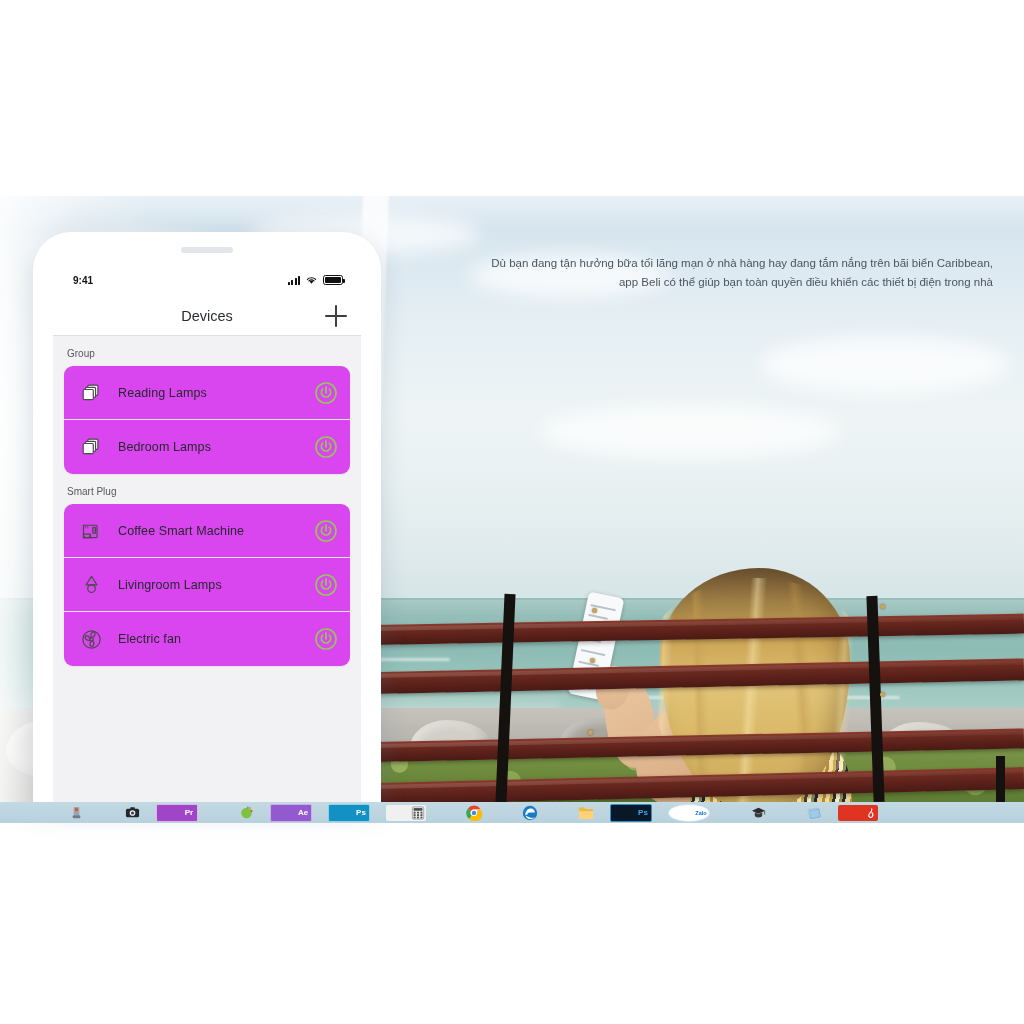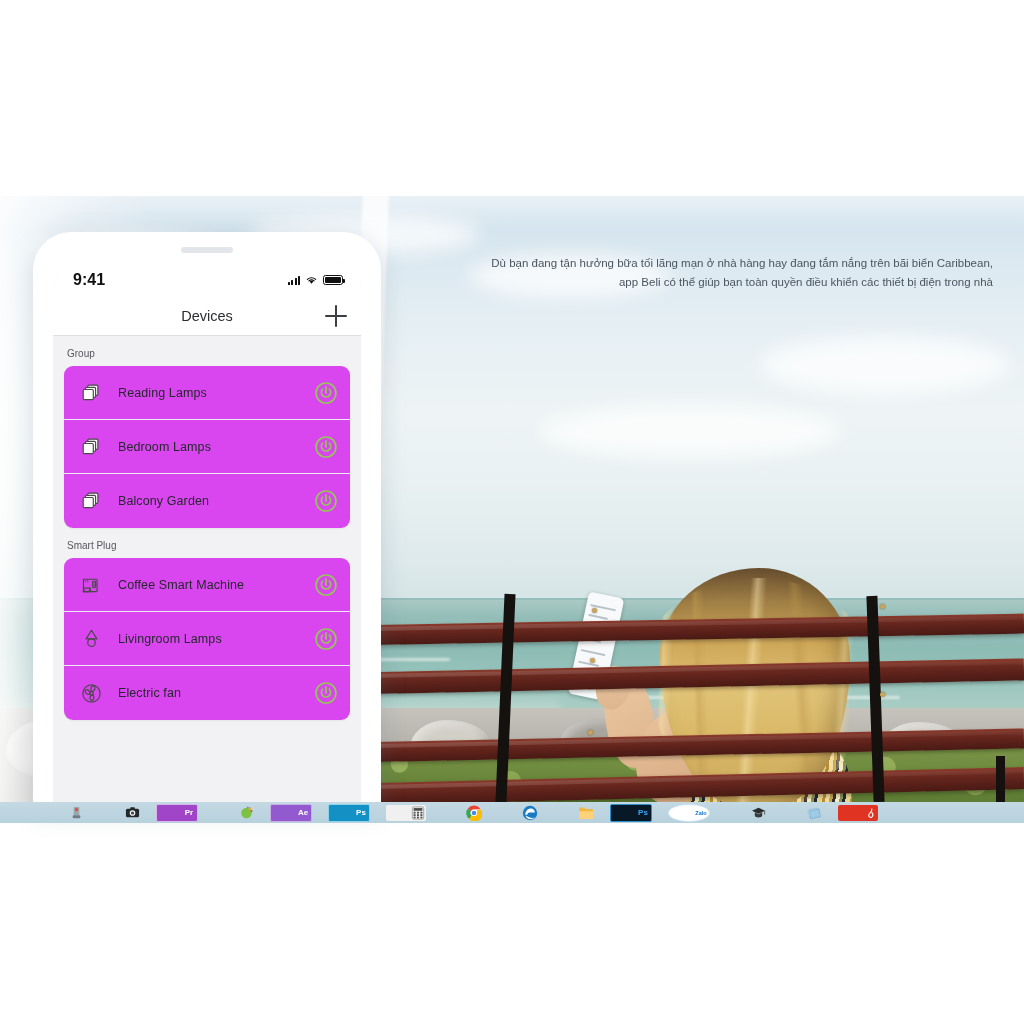--- a/index.html
+++ b/index.html
@@ -295,21 +295,21 @@
   .status-bar {
     height: 34px;
     background: #ffffff;
     display: flex;
     align-items: center;
     justify-content: space-between;
     padding: 0 18px 0 20px;
     box-sizing: border-box;
   }
   .status-time {
-    font-size: 16px;
+    font-size: 10px;
     font-weight: bold;
     color: #111;
   }
   .status-icons {
     display: flex;
     align-items: center;
     gap: 5px;
   }
   .sig {
     display: inline-flex;
@@ -598,35 +598,20 @@
             </svg>
           </div>
           <div class="row-label">Bedroom Lamps</div>
           <svg class="power" viewBox="0 0 24 24">
             <circle cx="12" cy="12" r="10" fill="none" stroke="#93c756" stroke-width="1.6"></circle>
             <path d="M12 6.2 v5.6" stroke="#93c756" stroke-width="1.7" stroke-linecap="round"></path>
             <path d="M8.6 8.2 a4.6 4.6 0 1 0 6.8 0" stroke="#93c756" stroke-width="1.7" fill="none" stroke-linecap="round"></path>
           </svg>
         </div>
 
-        <div class="row">
-          <div class="row-icon">
-            <svg width="22" height="22" viewBox="0 0 24 24">
-              <rect x="8.5" y="3.5" width="11" height="11" rx="1.2" fill="#fff" stroke="#4a4a4a" stroke-width="1.3"></rect>
-              <rect x="6" y="5.8" width="11" height="11" rx="1.2" fill="#fff" stroke="#4a4a4a" stroke-width="1.3"></rect>
-              <rect x="3.5" y="8.2" width="11" height="11" rx="1.2" fill="#fff" stroke="#4a4a4a" stroke-width="1.3"></rect>
-            </svg>
-          </div>
-          <div class="row-label">Balcony Garden</div>
-          <svg class="power" viewBox="0 0 24 24">
-            <circle cx="12" cy="12" r="10" fill="none" stroke="#93c756" stroke-width="1.6"></circle>
-            <path d="M12 6.2 v5.6" stroke="#93c756" stroke-width="1.7" stroke-linecap="round"></path>
-            <path d="M8.6 8.2 a4.6 4.6 0 1 0 6.8 0" stroke="#93c756" stroke-width="1.7" fill="none" stroke-linecap="round"></path>
-          </svg>
-        </div>
 
       </div>
 
       <div class="section-title">Smart Plug</div>
       <div class="card">
 
         <div class="row">
           <div class="row-icon">
             <svg width="23" height="23" viewBox="0 0 24 24" fill="none" stroke="#4a4a4a" stroke-width="1.25">
               <path d="M3.6 6.5 h13.2 a1 1 0 0 1 1 1 v11 a1 1 0 0 1 -1 1 H3.6 Z"></path>

